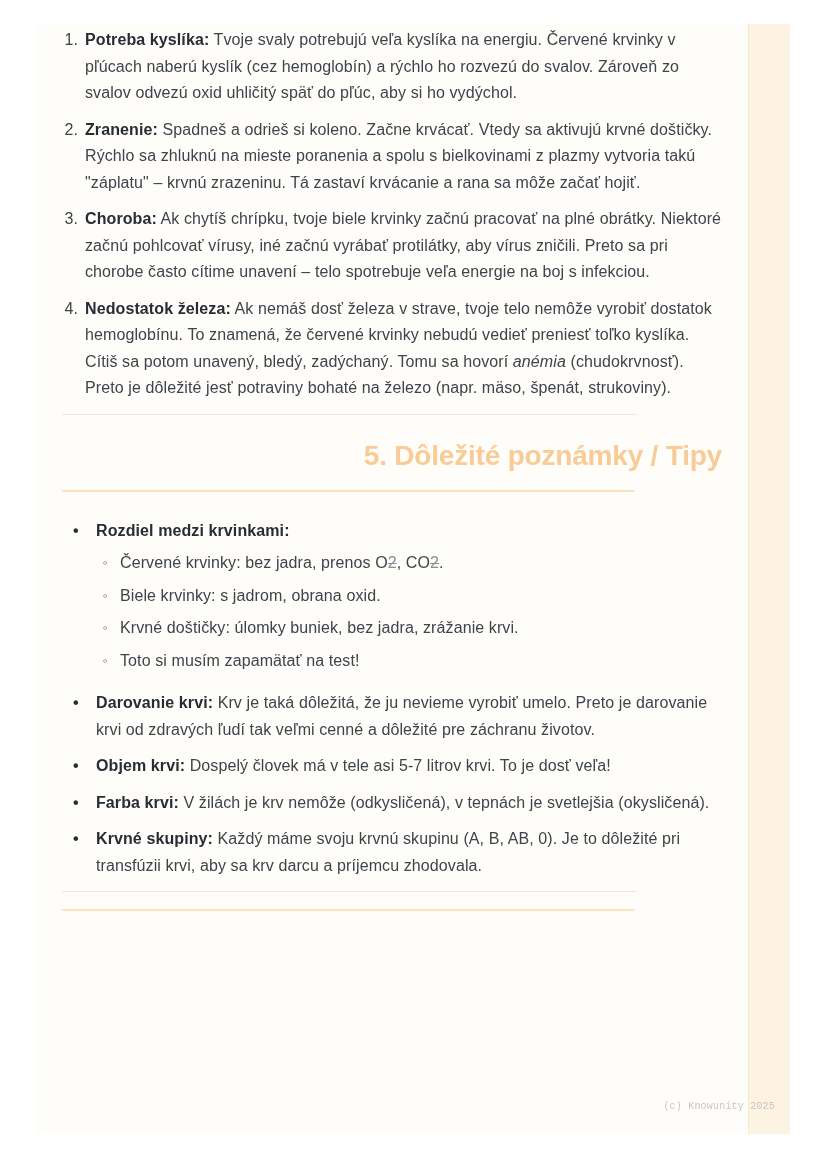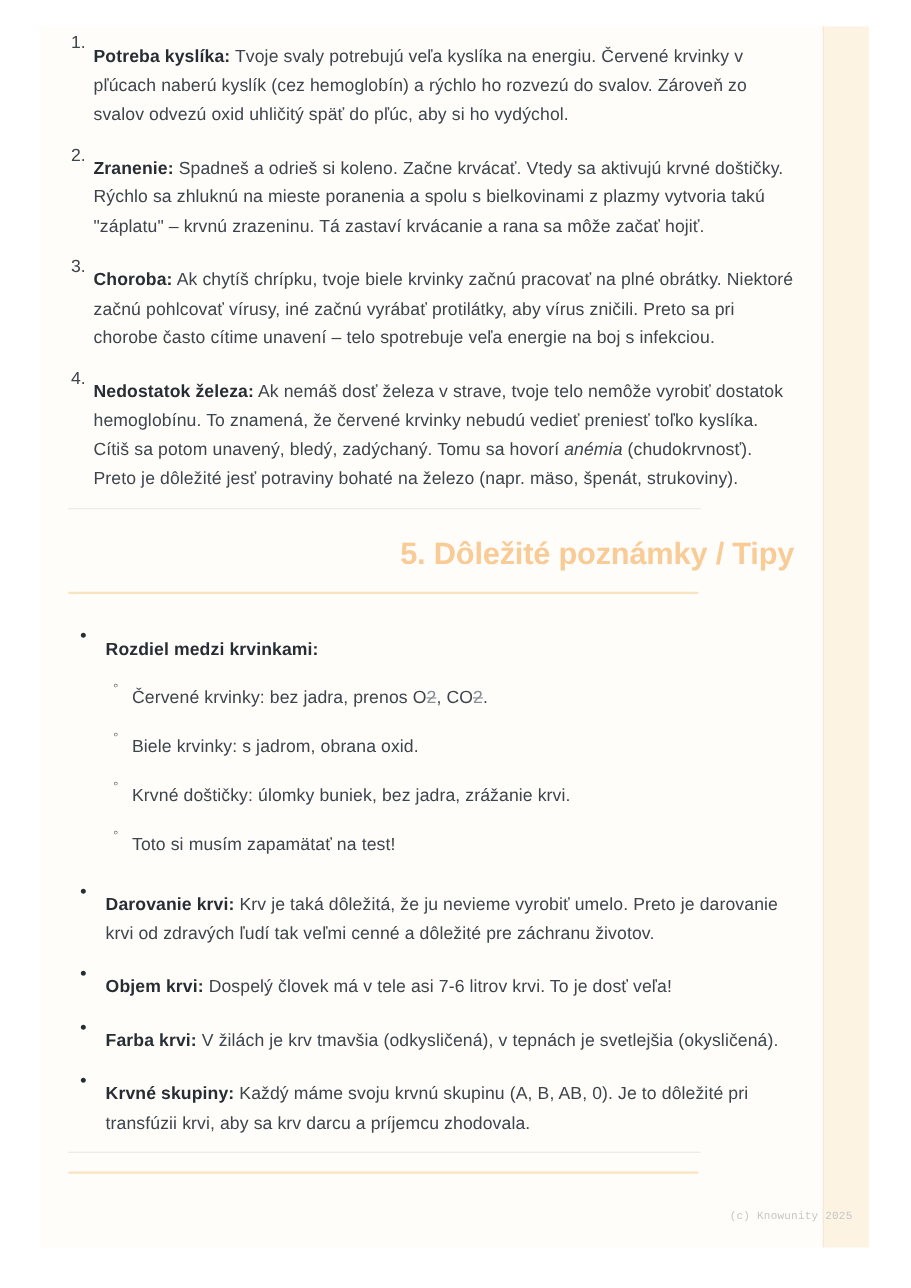--- a/index.html
+++ b/index.html
@@ -19,21 +19,21 @@
   }
   .content{
     position:absolute;left:62px;top:27px;width:660px;
     font-size:16px;line-height:26.5px;color:#3d444c;letter-spacing:0.1px;
   }
   b{color:#272d34;font-weight:700;}
   
   .numlist{list-style:none;margin:0;padding:0;}
   .numlist li{display:flex;margin:0 0 10px 0;}
   .numlist .num{flex:none;width:16px;text-align:right;margin-right:7px;color:#3d444c;}
-  .li-body{flex:1;margin-top:12px;}
+  .li-body{flex:1;}
   
   .divider{border:0;border-top:1px solid #eae8e4;width:575px;margin:12px 0 0 0;}
   .heading{
     font-size:28px;line-height:34px;font-weight:700;color:#f8cb97;
     margin:24px 0 0 0;letter-spacing:-0.2px;text-align:right;
   }
   .heading-rule{height:2px;background:#fae3c1;width:573px;margin-top:17px;border-radius:1px;}
   
   .bullets{list-style:none;margin:26px 0 0 0;padding:0 0 0 11px;}
   .bullets > li{display:flex;margin:0 0 10px 0;}
@@ -111,26 +111,26 @@
         </div>
       </li>
 
       <li>
         <span class="marker">•</span>
         <div class="li-body"><b>Darovanie krvi:</b><span> Krv je taká dôležitá, že ju nevieme vyrobiť umelo. Preto je darovanie krvi od zdravých ľudí tak veľmi cenné a dôležité pre záchranu životov.</span></div>
       </li>
 
       <li>
         <span class="marker">•</span>
-        <div class="li-body"><b>Objem krvi:</b><span> Dospelý človek má v tele asi 7-6 litrov krvi. To je dosť veľa!</span></div>
+        <div class="li-body"><b>Objem krvi:</b><span> Dospelý človek má v tele asi 5-7 litrov krvi. To je dosť veľa!</span></div>
       </li>
 
       <li>
         <span class="marker">•</span>
-        <div class="li-body"><b>Farba krvi:</b><span> V žilách je krv tmavšia (odkysličená), v tepnách je svetlejšia (okysličená).</span></div>
+        <div class="li-body"><b>Farba krvi:</b><span> V žilách je krv nemôže (odkysličená), v tepnách je svetlejšia (okysličená).</span></div>
       </li>
 
       <li>
         <span class="marker">•</span>
         <div class="li-body"><b>Krvné skupiny:</b><span> Každý máme svoju krvnú skupinu (A, B, AB, 0). Je to dôležité pri transfúzii krvi, aby sa krv darcu a príjemcu zhodovala.</span></div>
       </li>
 
     </ul>
 
     <hr class="divider">

